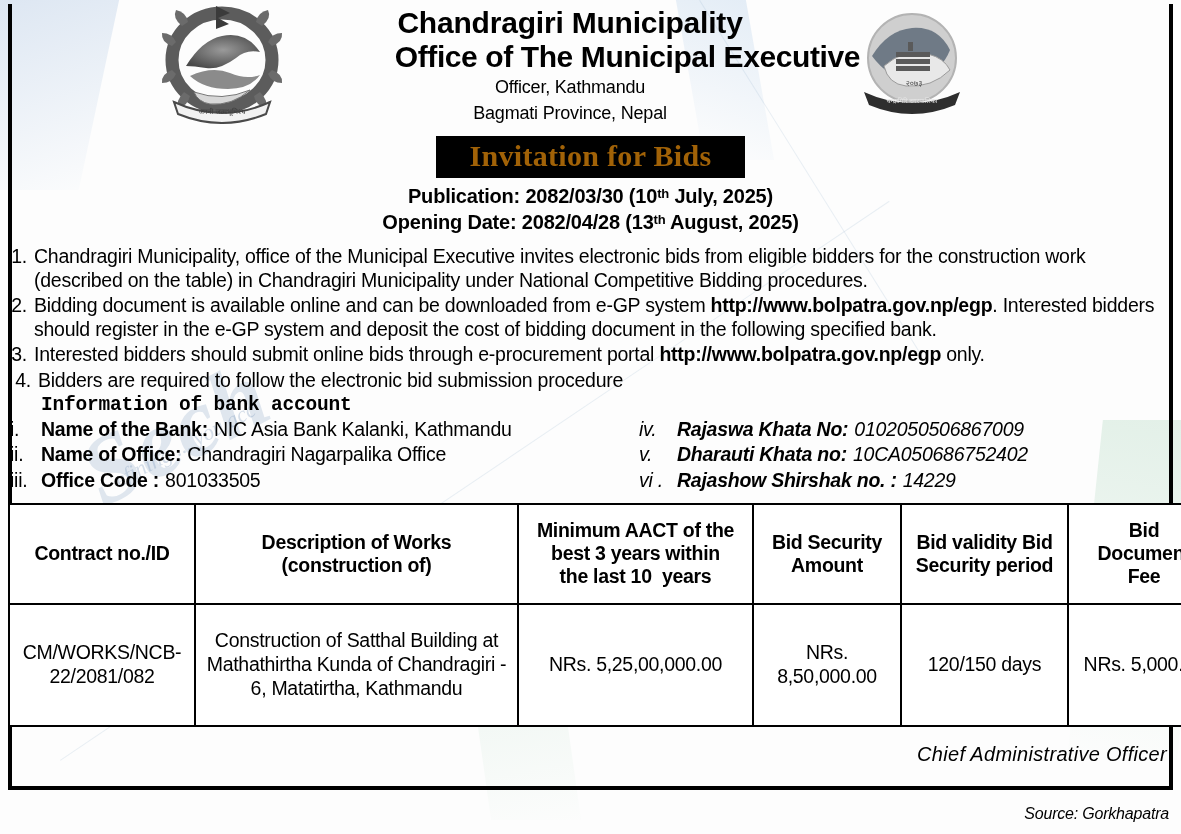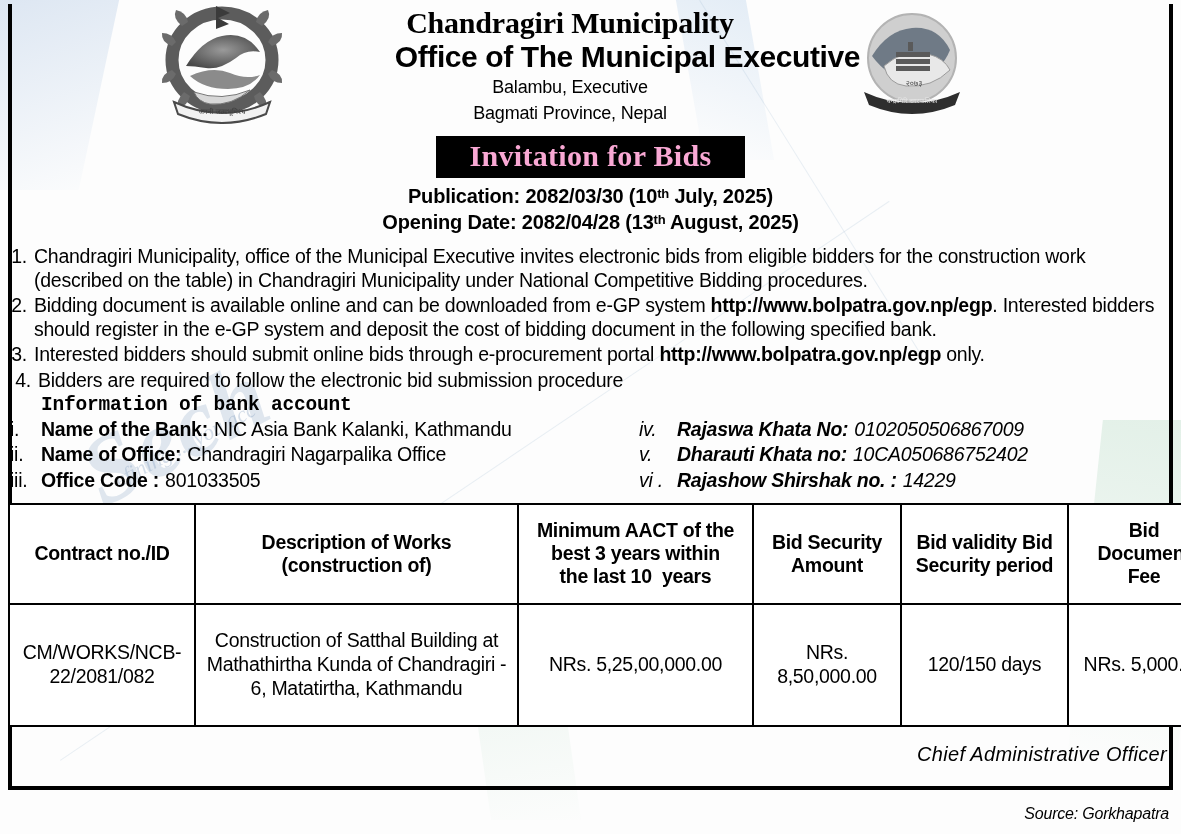--- a/index.html
+++ b/index.html
@@ -129,21 +129,20 @@
     left: 280px;
     top: 6px;
     width: 580px;
     text-align: center;
   }
   .org-name {
     font-size: 30px;
     font-weight: bold;
     line-height: 1.12;
     letter-spacing: -0.2px;
-    font-family: Liberation Serif, serif;
   }
   .org-sub {
     font-size: 30px;
     font-weight: bold;
     line-height: 1.12;
     letter-spacing: -0.4px;
     text-align: right;
   }
   .org-addr {
     font-size: 18px;
@@ -153,21 +152,21 @@
   }
 
   
   .banner-wrap {
     text-align: center;
     margin-top: 2px;
   }
   .banner {
     display: inline-block;
     background: #000;
-    color: #f9a8d4;
+    color: #a16207;
     font-family: "Liberation Serif", serif;
     font-weight: bold;
     font-size: 30px;
     padding: 3px 34px 5px 34px;
     letter-spacing: 0.3px;
   }
   .dates {
     text-align: center;
     font-size: 20px;
     font-weight: bold;
@@ -354,21 +353,21 @@
           <path d="M34 88 q28 10 56 -2 q-18 16 -40 14 q-12 -2 -16 -12 z" fill="#d8d8d8" stroke="#777" stroke-width="1"></path>
 
           <path d="M14 98 q48 22 96 0 l-4 12 q-44 18 -88 0 z" fill="#f2f2f2" stroke="#4a4a4a" stroke-width="2"></path>
           <text x="62" y="110" font-size="7" text-anchor="middle" fill="#3a3a3a" font-family="Liberation Sans, sans-serif">जननी जन्मभूमिश्च</text>
         </svg>
       </div>
 
       <div class="head-titles">
         <div class="org-name">Chandragiri Municipality</div>
         <div class="org-sub">Office of The Municipal Executive</div>
-        <div class="org-addr">Balambu, Executive</div>
+        <div class="org-addr">Officer, Kathmandu</div>
         <div class="org-addr">Bagmati Province, Nepal</div>
       </div>
 
       <div class="emblem-right">
         <svg viewBox="0 0 120 112" width="120" height="112" aria-hidden="true">
           <circle cx="60" cy="50" r="44" fill="#cfcfcf" stroke="#b3b3b3" stroke-width="2"></circle>
           <path d="M20 48 q16 -26 40 -28 q26 -2 38 22 q-8 20 -26 26 q-30 10 -52 -20 z" fill="#6f7a86"></path>
           <path d="M32 58 q20 -18 44 -12 q16 4 22 16 q-18 18 -44 16 q-18 -2 -22 -20 z" fill="#e8e8e8" stroke="#9a9a9a" stroke-width="1"></path>
           <g fill="#5a5a5a">
             <rect x="44" y="44" width="34" height="5"></rect>

